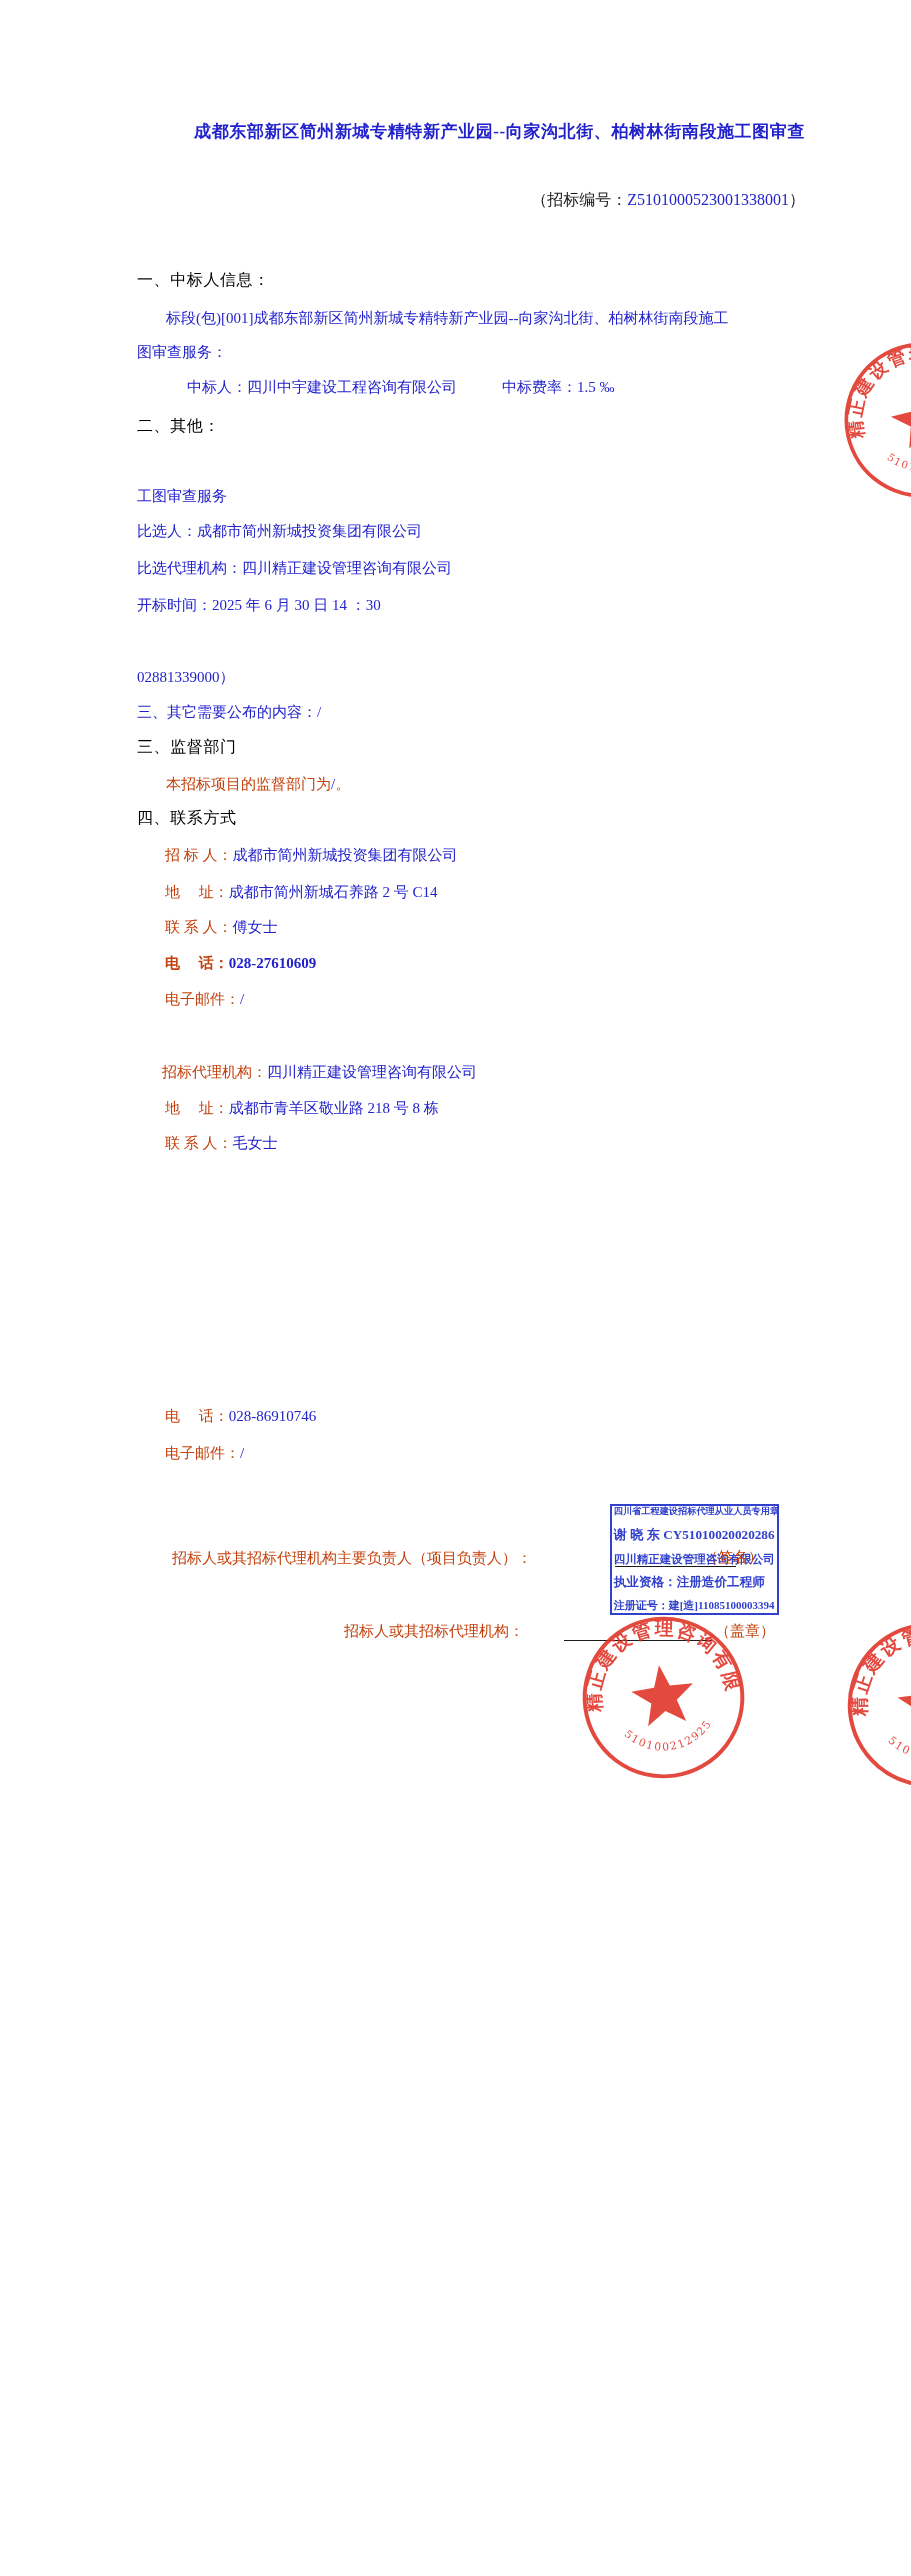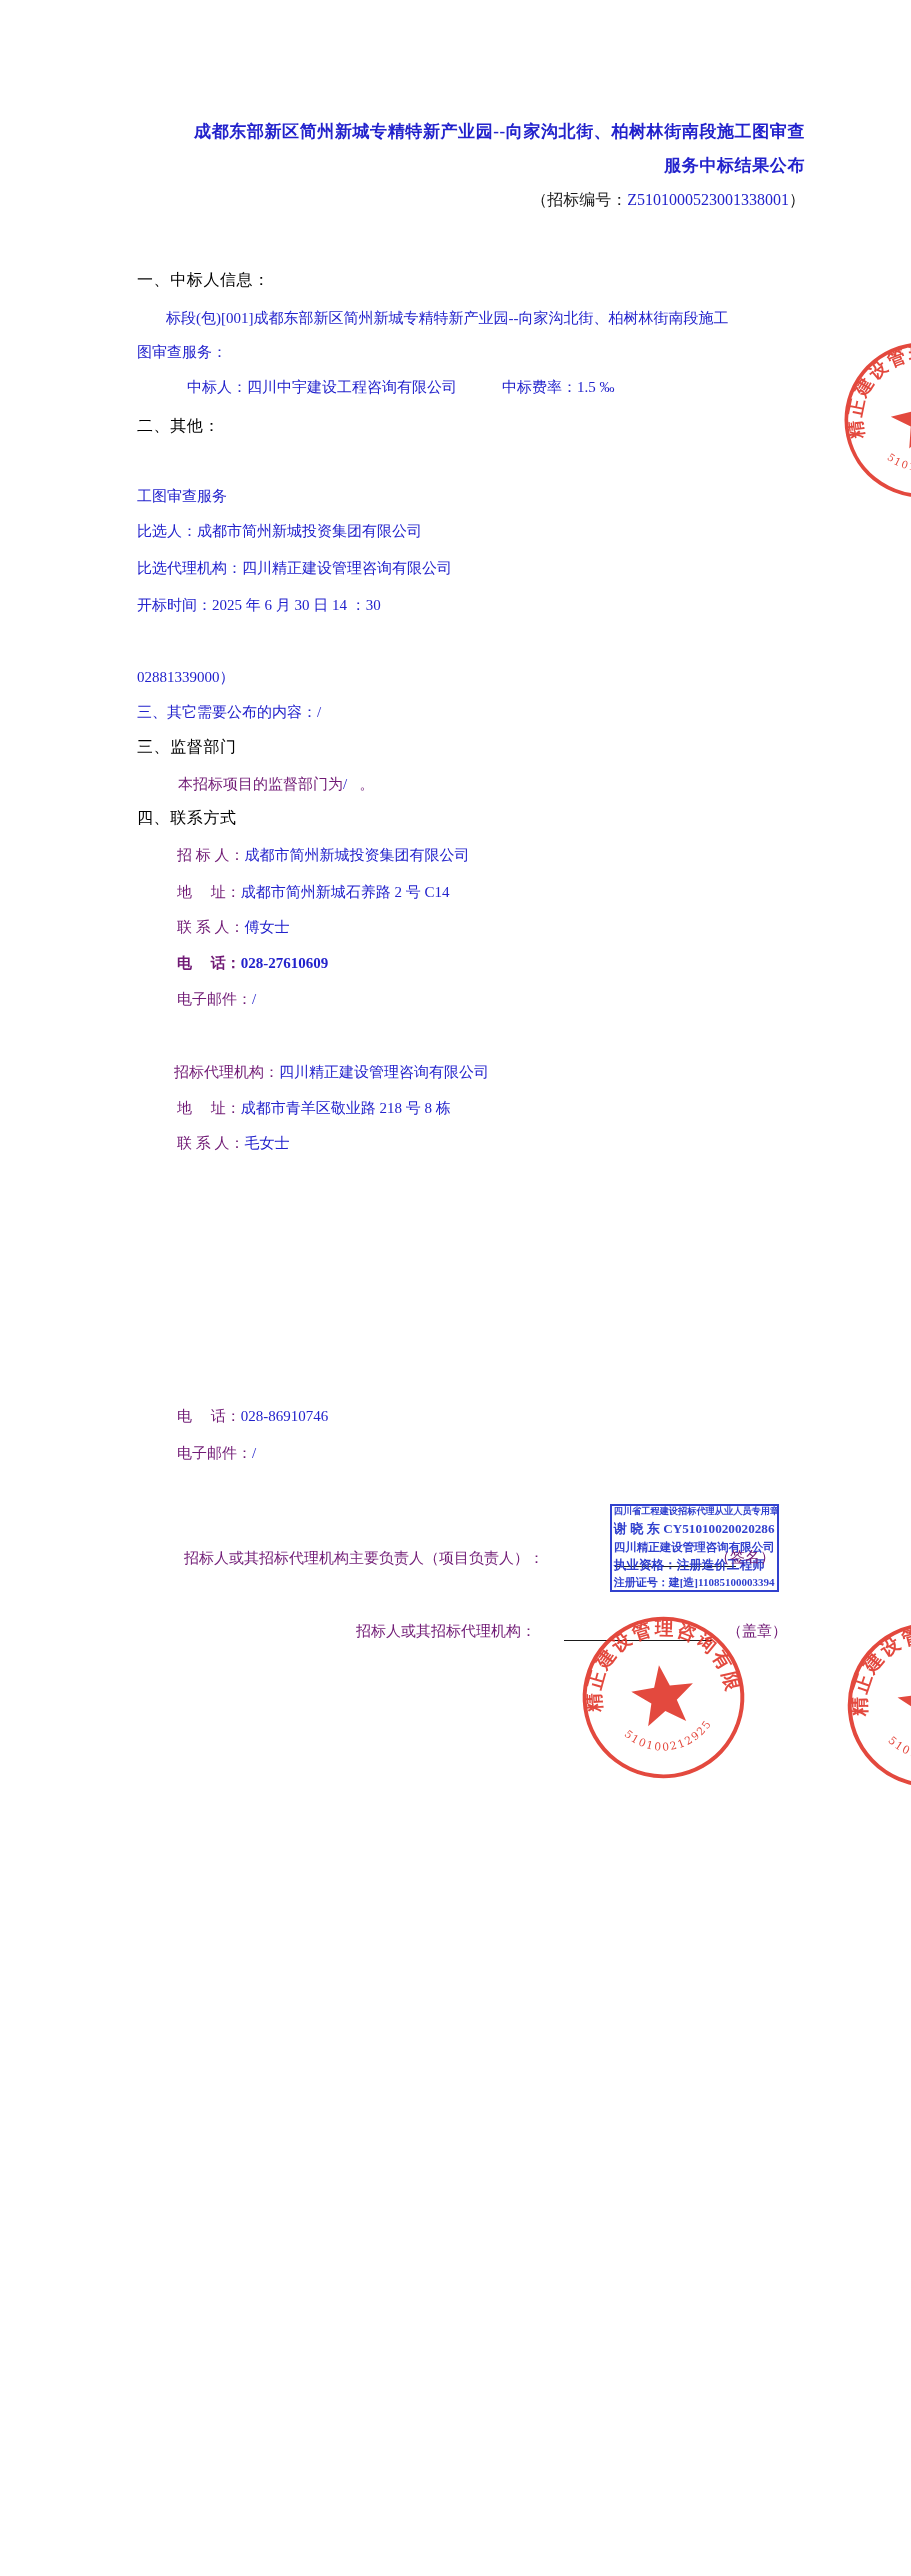--- a/index.html
+++ b/index.html
@@ -8,28 +8,28 @@
     width:911px;
     height:2576px;
     background:#ffffff;
     overflow:hidden;
     font-family:"Liberation Serif","DejaVu Serif",serif;
     color:#1a1a1a;
   }
   .line{position:absolute;white-space:nowrap;font-size:15px;line-height:1.15;}
   .center{left:0;width:805px;text-align:right;}
   .blue{color:#2222cc;}
-  .black{color:#701a75;margin-left:12px;}
+  .black{color:#c2410c;}
   .title{font-size:17px;font-weight:bold;color:#2222cc;letter-spacing:0.6px;}
   .tno{font-size:16px;color:#1a1a1a;}
   .heading{font-size:16px;font-weight:normal;color:#000000;letter-spacing:0.6px;}
   .ul{position:absolute;height:0;border-bottom:1.1px solid #1a1a1a;}
   
   .agent-stamp{
-    position:absolute;left:610px;top:1504px;width:169px;height:88px;
+    position:absolute;left:610px;top:1504px;width:169px;height:111px;
     border:2.3px solid #2737cc;box-sizing:border-box;
     color:#2737cc;font-weight:bold;opacity:.95;background:transparent;
     display:flex;flex-direction:column;justify-content:space-between;
     padding:1.1px 1.7px;z-index:3;
   }
   .agent-stamp .r{white-space:nowrap;line-height:1.05;letter-spacing:0;}
   .r1{font-size:9.2px;}
   .r2{font-size:13.2px;letter-spacing:0.6px;}
   .r3{font-size:11.5px;letter-spacing:0.6px;}
   .r4{font-size:12.6px;}
@@ -38,21 +38,20 @@
   
   .seal{position:absolute;opacity:.88;z-index:5;}
   .seal svg{display:block;}
 </style>
 </head>
 <body>
 
 <div class="page">
 
   <div class="line center title" style="top:122px;">成都东部新区简州新城专精特新产业园--向家沟北街、柏树林街南段施工图审查</div>
-  <div class="line center title" style="top:156px;">服务中标结果公布</div>
   <div class="line center tno" style="top:191px;"><span>（招标编号：</span><span class="blue">Z5101000523001338001</span><span>）</span></div>
 
   <div class="line heading" style="left:137px;top:271px;">一、中标人信息：</div>
   <div class="line blue" style="left:166px;top:310px;">标段(包)[001]成都东部新区简州新城专精特新产业园--向家沟北街、柏树林街南段施工</div>
   <div class="line blue" style="left:137px;top:344px;">图审查服务：</div>
   <div class="line blue" style="left:187px;top:379px;">中标人：四川中宇建设工程咨询有限公司　　　中标费率：1.5 ‰</div>
 
   <div class="line heading" style="left:137px;top:417px;">二、其他：</div>
   <div class="line blue" style="left:137px;top:488px;">工图审查服务</div>
   <div class="line blue" style="left:137px;top:523px;">比选人：成都市简州新城投资集团有限公司</div>

